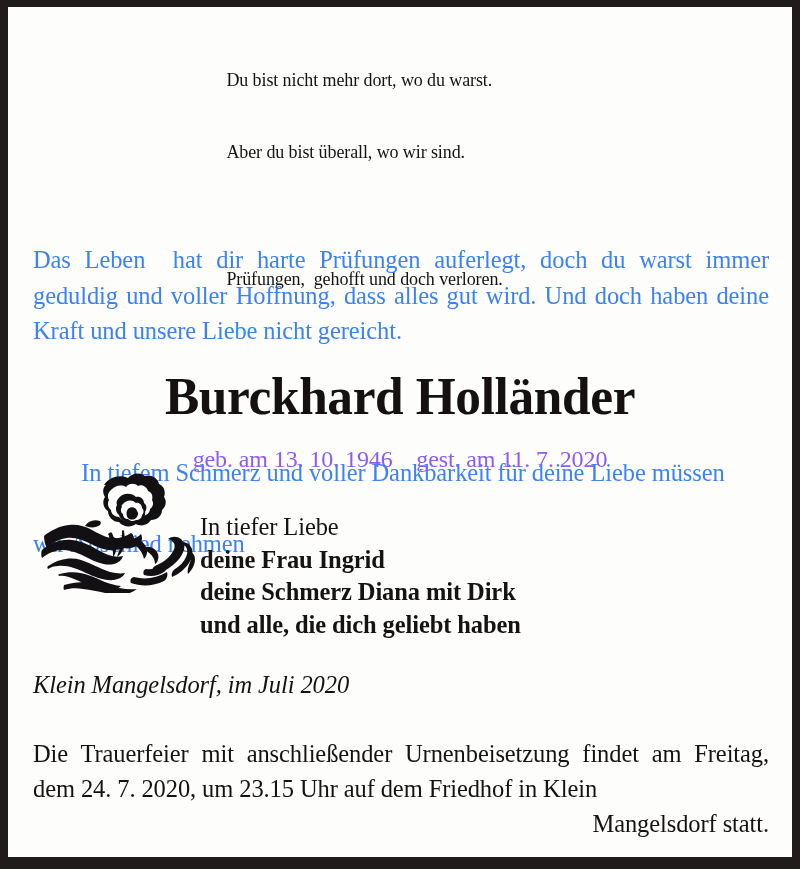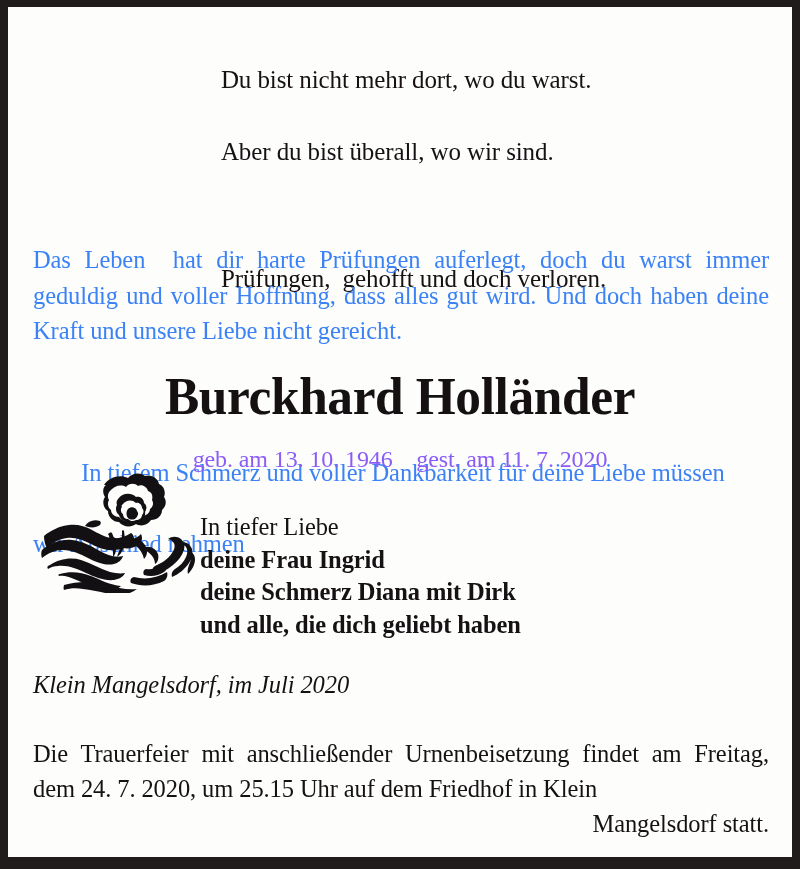--- a/index.html
+++ b/index.html
@@ -20,24 +20,24 @@
     position: absolute;
     left: 8px;
     top: 7px;
     right: 8px;
     bottom: 12px;
     background: #fdfdfc;
     box-sizing: border-box;
   }
   .verse {
     position: absolute;
-    left: 176px;
+    left: 192px;
     top: 19px;
     width: 560px;
-    font-size: 25px;
+    font-size: 18px;
     line-height: 36px;
     color: #161214;
     letter-spacing: -0.1px;
     white-space: pre-wrap;
   }
   .verse-gap {
     display: block;
     height: 19px;
   }
   .intro {
@@ -195,18 +195,18 @@
     <div class="family">
       <div class="lead">In tiefer Liebe</div>
       <div class="kin">deine Frau Ingrid</div>
       <div class="kin">deine Schmerz Diana mit Dirk</div>
       <div class="kin">und alle, die dich geliebt haben</div>
     </div>
 
     <div class="place-date">Klein Mangelsdorf, im Juli 2020</div>
 
     <div class="ceremony">
-      <span>Die Trauerfeier mit anschließender Urnenbeisetzung findet am Freitag, dem 24. 7. 2020, um 25.15 Uhr auf dem Friedhof in Klein</span>
+      <span>Die Trauerfeier mit anschließender Urnenbeisetzung findet am Freitag, dem 24. 7. 2020, um 23.15 Uhr auf dem Friedhof in Klein</span>
       <div class="last-line">Mangelsdorf statt.</div>
     </div>
 
   </div>
 </div>
 
 </body></html>

